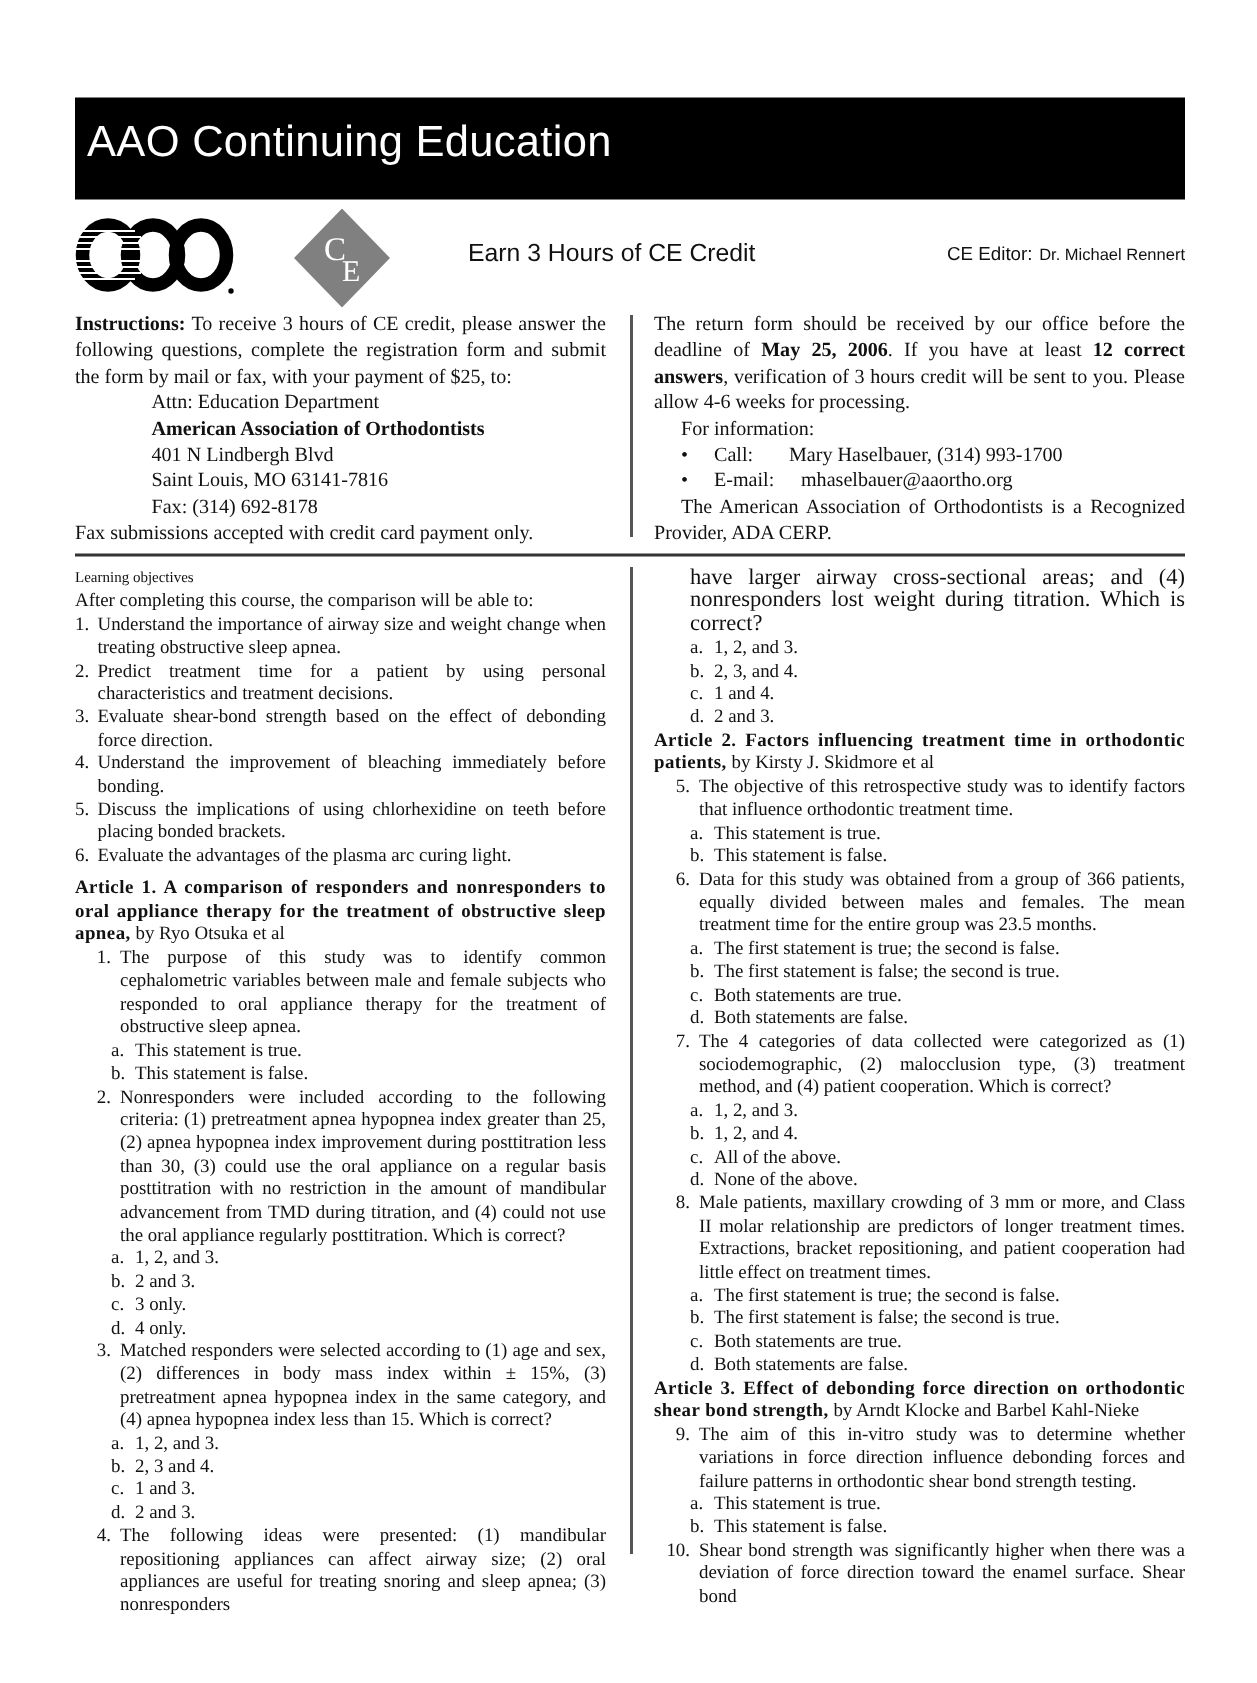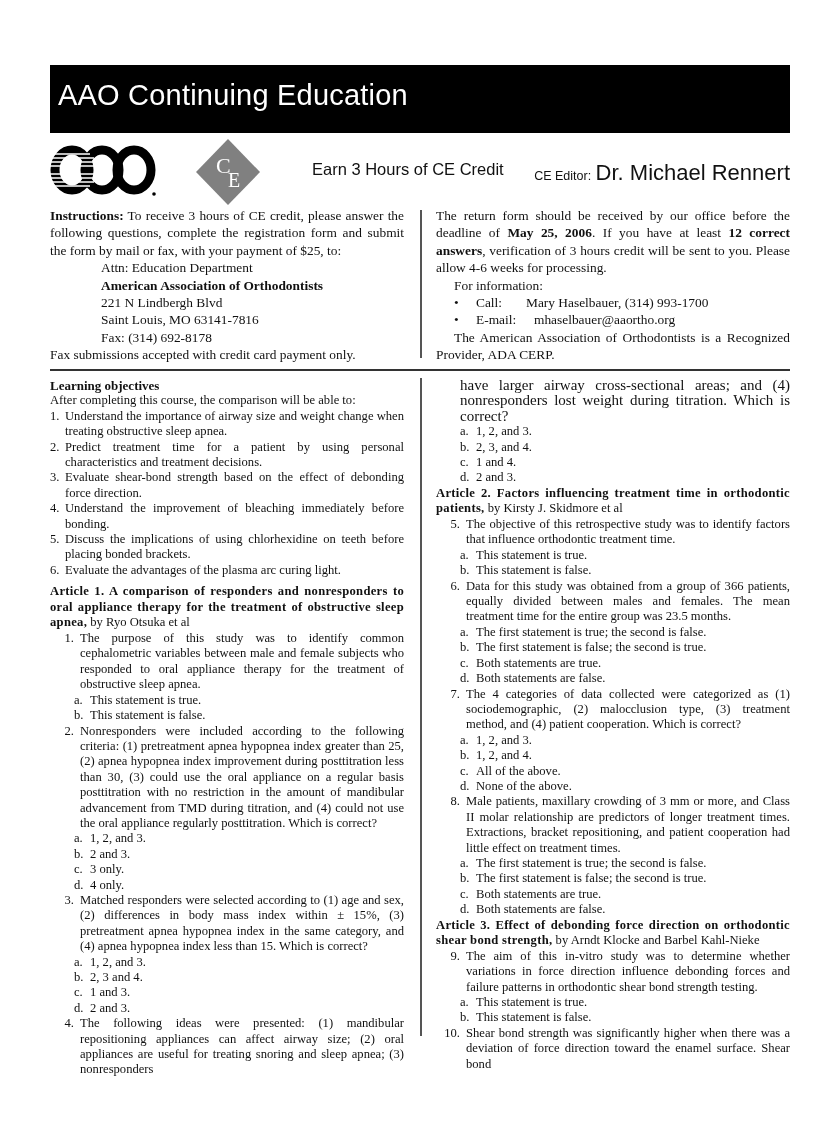--- a/index.html
+++ b/index.html
@@ -21,39 +21,39 @@
     .logo-ce { position: absolute; left: 196px; top: 139px; width: 64px; height: 66px; }
     .credit-line {
       position: absolute; top: 160px; left: 312px;
       font-family: "Liberation Sans", sans-serif; font-size: 16.5px; color: #111; text-align: right;
     }
     .editor-line {
       position: absolute; top: 160px; right: 48px;
       font-family: "Liberation Sans", sans-serif; color: #111; white-space: nowrap;
     }
     .editor-label { font-size: 12.5px; }
-    .editor-name { font-size: 22px; }
+    .editor-name { font-size: 11px; }
 
     .col { position: absolute; font-size: 13.4px; line-height: 17.4px; text-align: justify; }
     .top-left { left: 50px; top: 207px; width: 354px; }
     .top-right { left: 436px; top: 207px; width: 354px; }
     .vdiv { position: absolute; width: 1.5px; background: #555; left: 420px; }
     .hrule { position: absolute; left: 50px; top: 369px; width: 740px; height: 2px; background: #333; }
 
     .b { font-weight: bold; }
     .addr { padding-left: 51px; }
     .ind { padding-left: 18px; }
     .bullet { padding-left: 18px; display: flex; }
     .bullet .dot { width: 22px; }
     .bullet .lbl { width: 50px; }
 
     .bottom-left { left: 50px; top: 378px; width: 354px; }
     .bottom-right { left: 436px; top: 378px; width: 354px; }
     .small { font-size: 12.6px; line-height: 15.4px; }
-    .heading { font-weight: bold; font-size: 13px; line-height: 15.4px; }
+    .heading { font-weight: normal; font-size: 10px; line-height: 15.4px; }
     .obj { display: flex; }
     .obj .n { width: 15px; flex: none; }
     .obj .t { flex: 1; text-align: justify; }
     .article {
       font-size: 12.6px; line-height: 15.6px; text-align: justify;
     }
     .article .ttl { font-weight: bold; letter-spacing: 0.3px; }
     .q { display: flex; font-size: 12.6px; line-height: 15.4px; }
     .q .n { width: 24px; flex: none; text-align: right; padding-right: 6px; }
     .q .t { flex: 1; text-align: justify; }
@@ -98,21 +98,21 @@
   <span class="editor-label">CE Editor:</span>
   <span class="editor-name">Dr. Michael Rennert</span>
 </div>
 
 <div class="col top-left">
   <div>
     <span class="b">Instructions:</span><span> To receive 3 hours of CE credit, please answer the following questions, complete the registration form and submit the form by mail or fax, with your payment of $25, to:</span>
   </div>
   <div class="addr">Attn: Education Department</div>
   <div class="addr b">American Association of Orthodontists</div>
-  <div class="addr">221 N Lindbergh Blvd</div>
+  <div class="addr">401 N Lindbergh Blvd</div>
   <div class="addr">Saint Louis, MO 63141-7816</div>
   <div class="addr">Fax: (314) 692-8178</div>
   <div>Fax submissions accepted with credit card payment only.</div>
 </div>
 
 <div class="vdiv" style="top:210px;height:148px;"></div>
 
 <div class="col top-right">
   <div>
     <span>The return form should be received by our office before the deadline of </span><span class="b">May 25, 2006</span><span>. If you have at least </span><span class="b">12 correct answers</span><span>, verification of 3 hours credit will be sent to you. Please allow 4-6 weeks for processing.</span>

